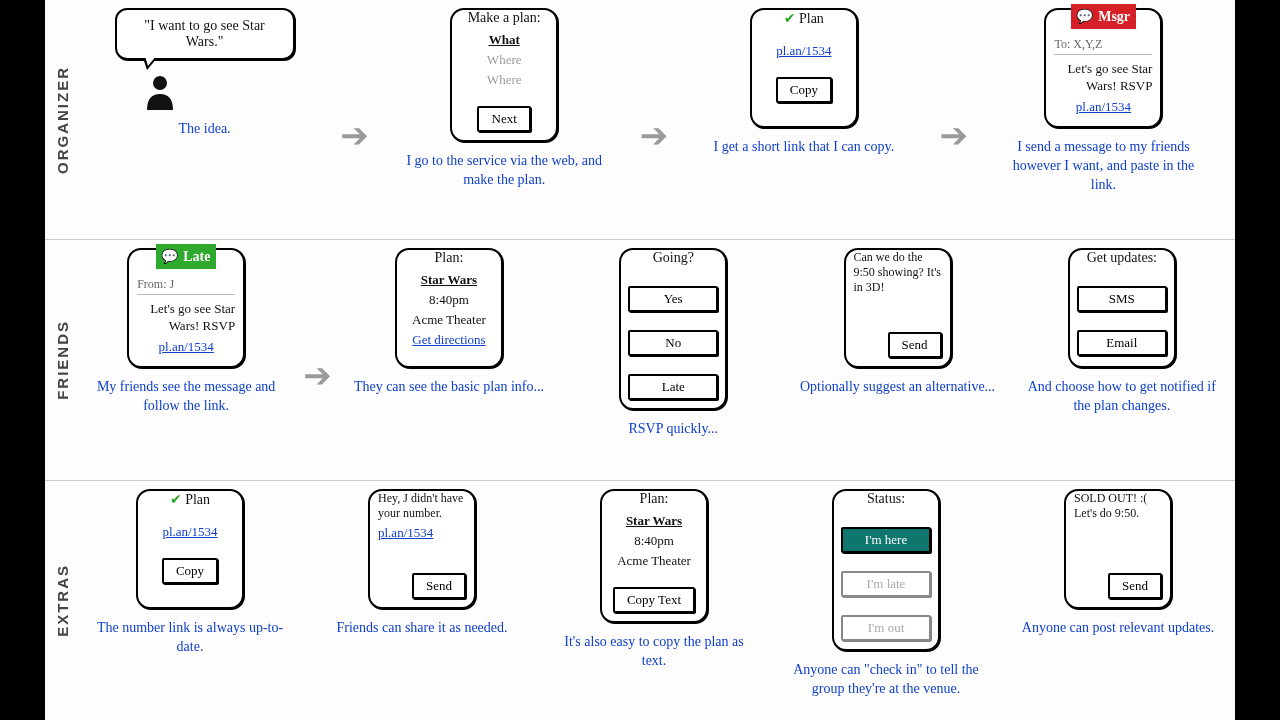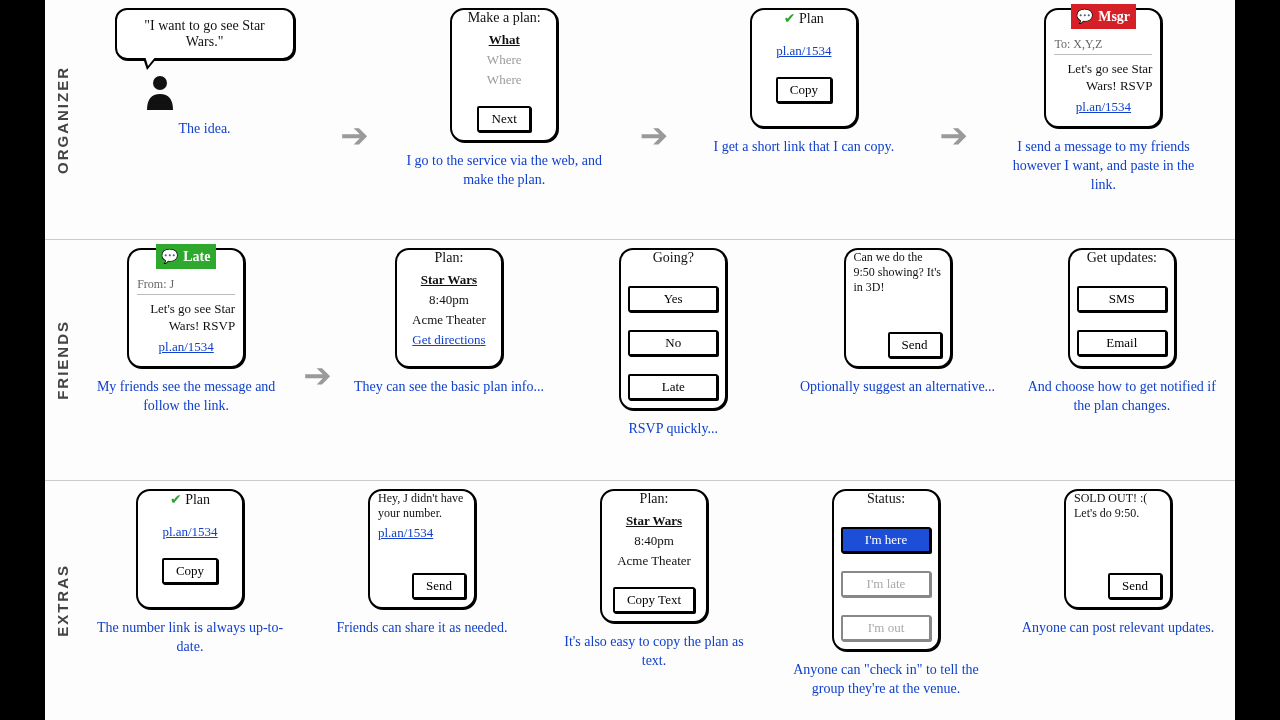--- a/index.html
+++ b/index.html
@@ -106,21 +106,21 @@
     background: #fff;
     padding: 3px 12px;
     font-family: inherit;
     font-size: 13px;
     box-shadow: 1px 1px 0 #000;
     margin-top: 14px;
     cursor: pointer;
     min-width: 54px;
   }
   .btn.wide { width: 90px; }
-  .btn.dark { background: #1d4ed8; color: #fff; font-family: Liberation Serif, serif; }
+  .btn.dark { background: #0f766e; color: #fff; font-family: Liberation Serif, serif; }
   .btn.ghost { color: #aaa; border-color: #888; box-shadow: 1px 1px 0 #888; }
   
   .app-header {
     margin: -6px -8px 4px;
     padding: 4px 6px;
     color: #fff;
     font-weight: bold;
     font-size: 14px;
     display: flex;
     align-items: center;

